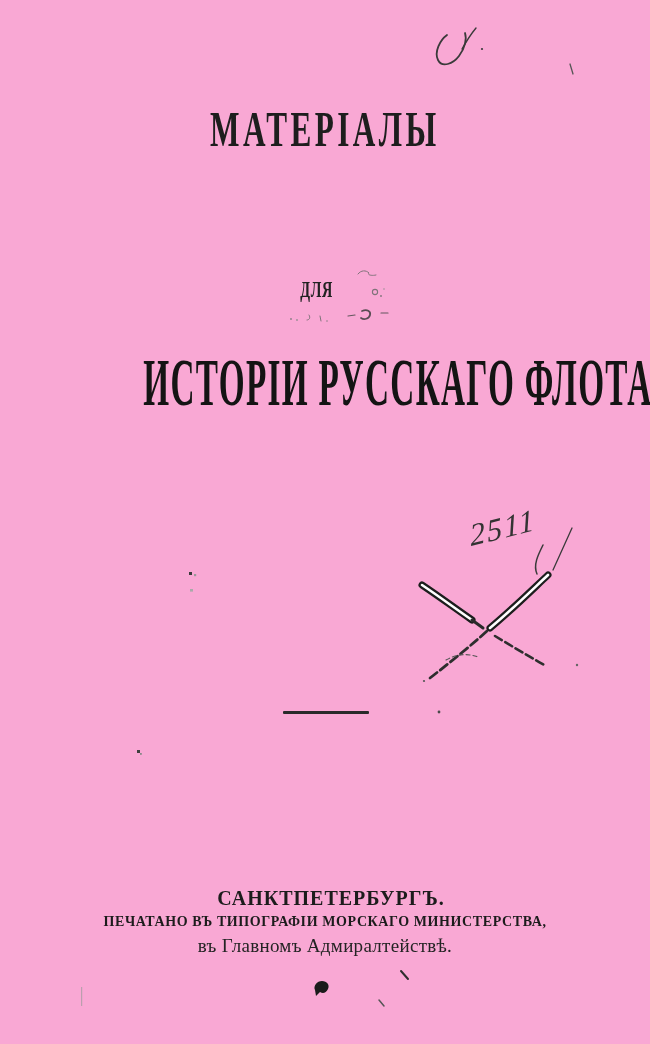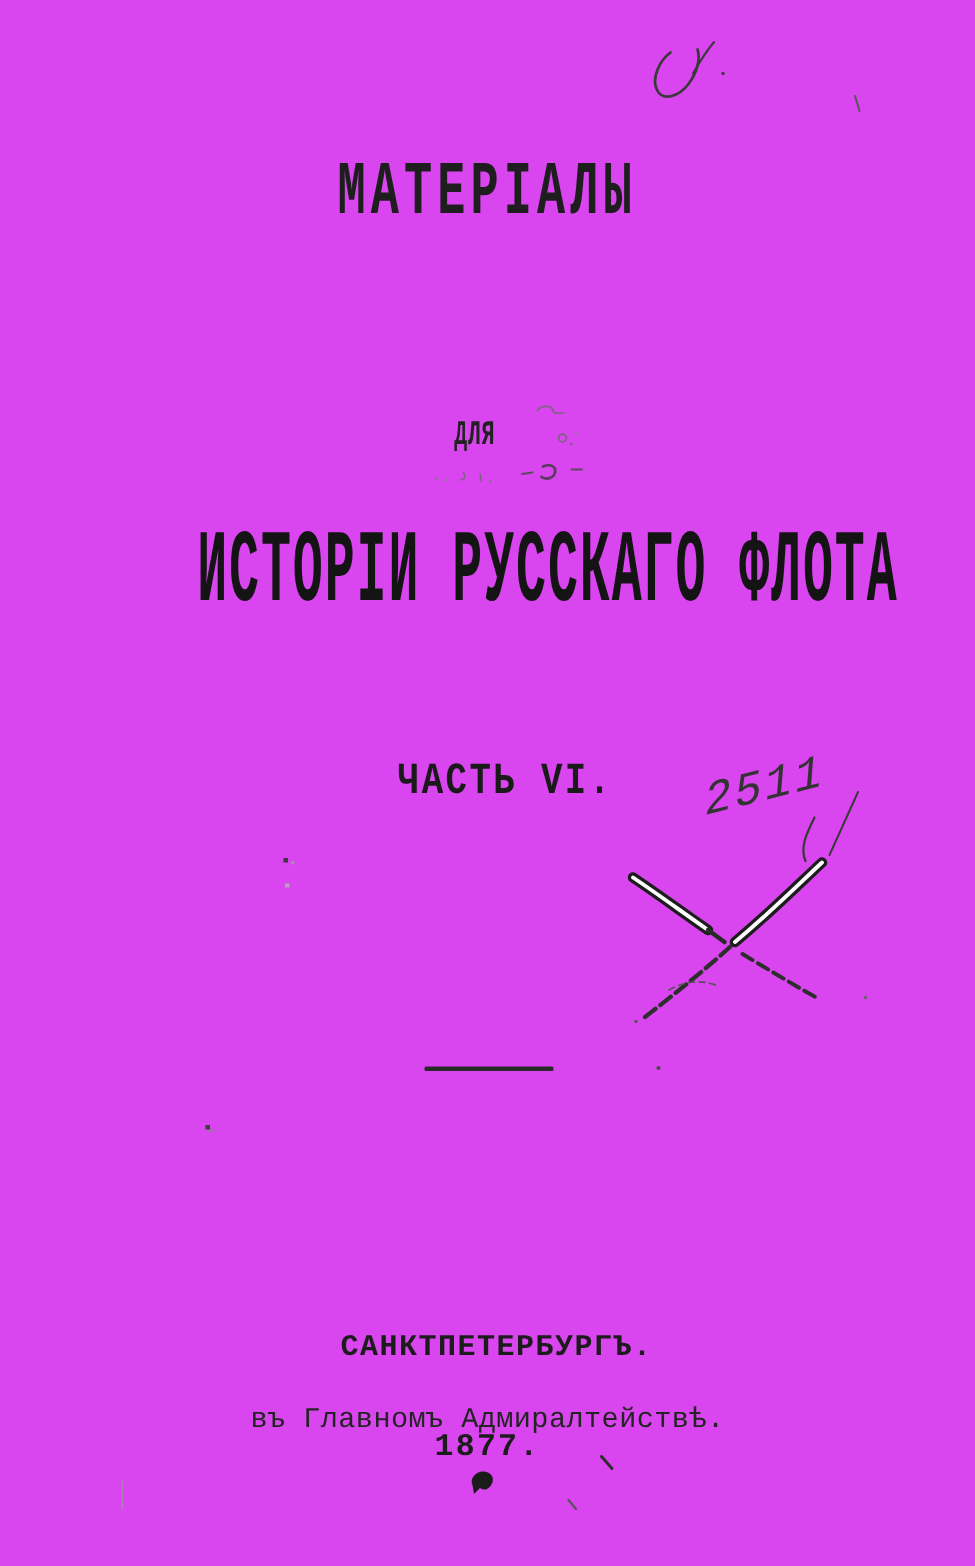--- a/index.html
+++ b/index.html
@@ -4,23 +4,23 @@
 <style>
   html, body {
     margin: 0;
     padding: 0;
     background: #e8e8e8;
   }
   .page {
     position: relative;
     width: 650px;
     height: 1044px;
-    background: #d946ef;
+    background: #f9a8d4;
     overflow: hidden;
-    font-family: Liberation Mono, monospace;
+    font-family: Liberation Serif, serif;
     color: #1c1c1c;
   }
   .abs { position: absolute; }
   .centerline {
     position: absolute;
     left: 0;
     right: 0;
     text-align: center;
     white-space: nowrap;
   }
@@ -114,31 +114,28 @@
   </div>
 
   <div class="centerline for-word">
     <span>ДЛЯ</span>
   </div>
 
   <div class="centerline main-title">
     <span>ИСТОРІИ РУССКАГО ФЛОТА</span>
   </div>
 
-  <div class="centerline part-label">
-    <span>ЧАСТЬ VI.</span>
-  </div>
 
   <div class="abs hand-number">2511</div>
 
   <div class="abs rule"></div>
 
   <div class="centerline imprint-city">САНКТПЕТЕРБУРГЪ.</div>
+  <div class="centerline imprint-printer">ПЕЧАТАНО ВЪ ТИПОГРАФІИ МОРСКАГО МИНИСТЕРСТВА,</div>
   <div class="centerline imprint-place">въ Главномъ Адмиралтействѣ.</div>
-  <div class="centerline imprint-year">1877.</div>
 
   <svg class="ink-overlay" viewBox="0 0 650 1044" xmlns="http://www.w3.org/2000/svg">
 
     <g stroke="#3a3a3a" fill="none" stroke-linecap="round">
       <path d="M 447,35 C 440,40 434,52 438,60 C 442,68 453,64 459,56 C 465,48 467,39 465,33" stroke-width="1.8"></path>
       <path d="M 462,49 C 466,42 471,34 476,28" stroke-width="1.4"></path>
       <circle cx="482" cy="49" r="1.1" fill="#3a3a3a" stroke="none"></circle>
     </g>
 
     <g stroke="#555" stroke-linecap="round">

